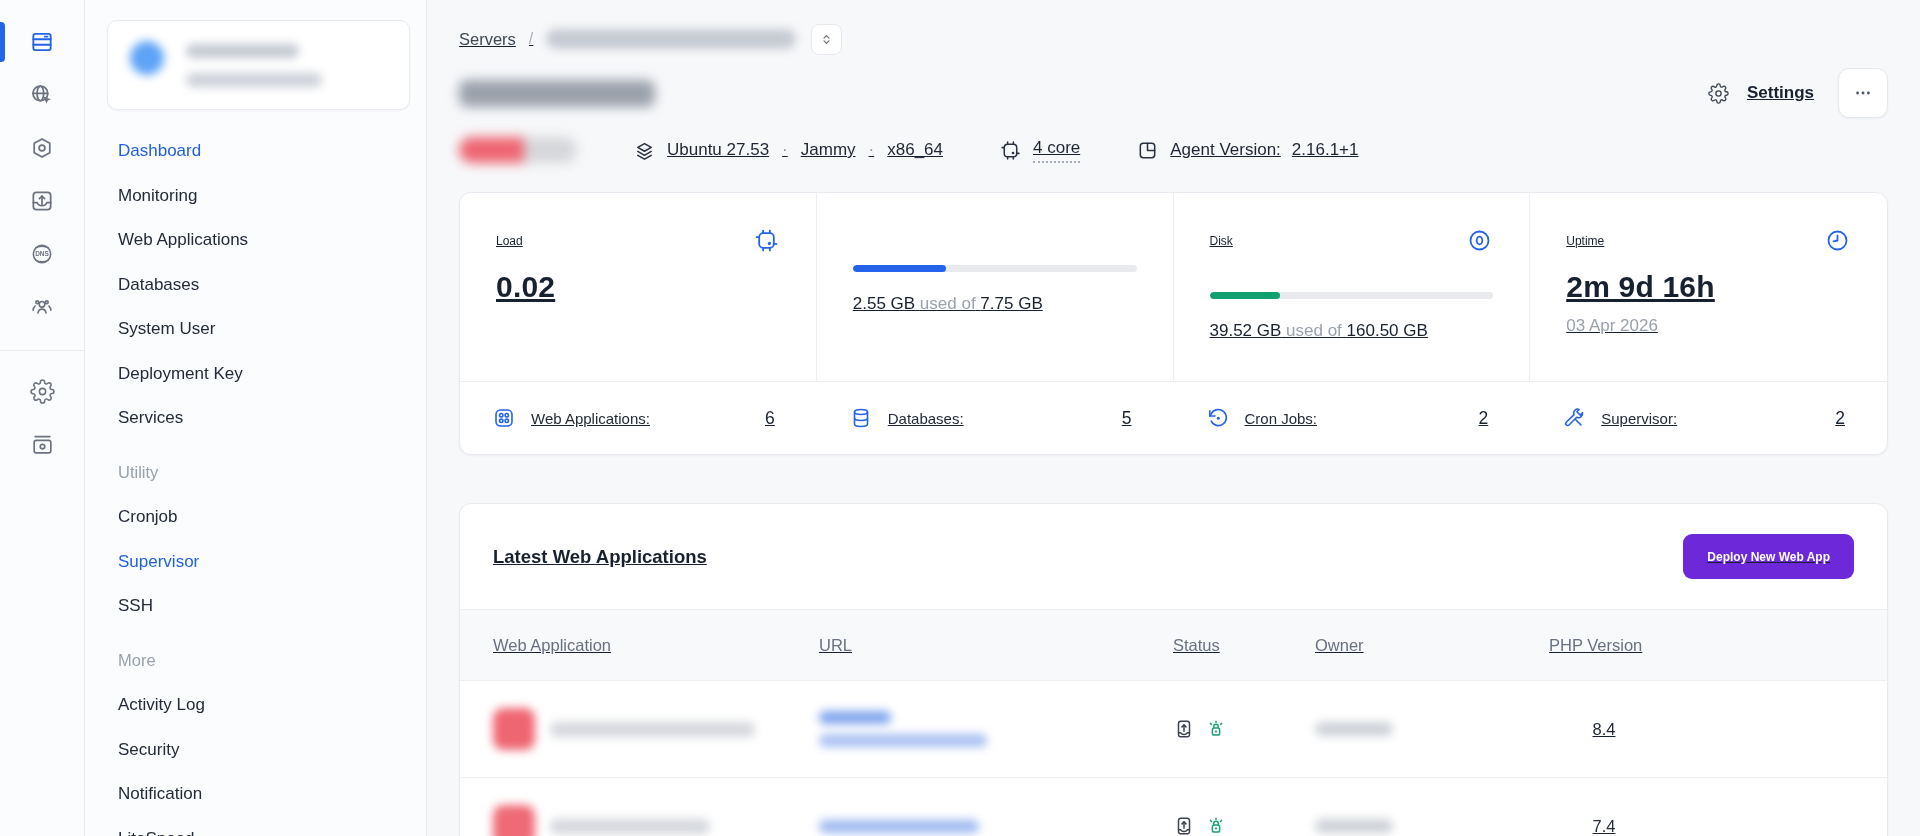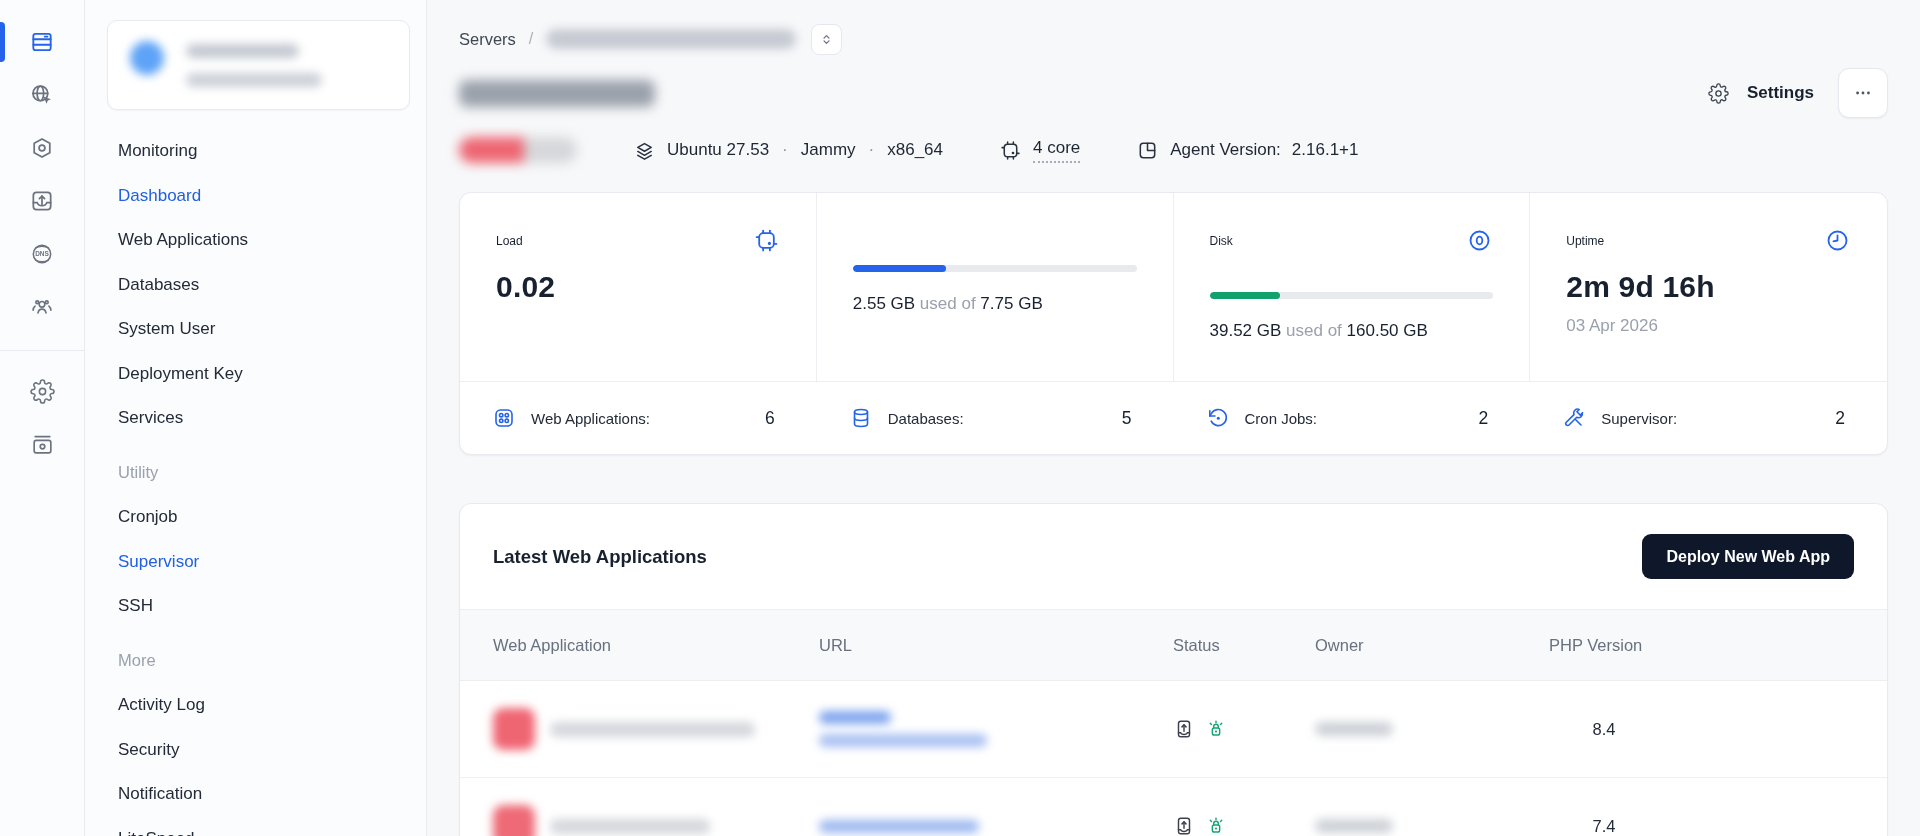--- a/index.html
+++ b/index.html
@@ -33,21 +33,21 @@
   .ws-logo { width:34px; height:34px; border-radius:50%; background:#5ea3f7; filter:blur(5px); flex:0 0 34px; }
   .ws-lines { margin-left:22px; padding-top:3px; }
   .ws-line1 { width:113px; height:14px; background:#c3c8d1; border-radius:7px; filter:blur(5px); }
   .ws-line2 { width:136px; height:14px; background:#ccd0d7; border-radius:7px; filter:blur(5px); margin-top:15px; }
   .menu { margin-top:19px; }
   .menu-item { height:44.5px; display:flex; align-items:center; padding-left:11px; font-size:17px; color:#232b38; cursor:pointer; }
   .menu-item.active { color:#2160e0; }
   .menu-section { height:44.5px; display:flex; align-items:center; padding-left:11px; font-size:16.5px; color:#98a1ad; margin-top:10px; }
 
   
-  .main { flex:1 1 auto; padding:0 32px; min-width:0; }
+  .main { flex:1 1 auto; padding:0 32px; min-width:0;text-decoration:underline; }
 
   .breadcrumb-row { margin-top:24px; height:30px; display:flex; align-items:center; }
   .bc-root { font-size:16.5px; color:#3f4854; cursor:pointer; }
   .bc-sep { margin:0 13px; color:#aab1bc; font-size:16px; }
   .bc-blur { width:250px; height:20px; background:#c6cad2; border-radius:10px; filter:blur(5px); }
   .bc-switch { width:31px; height:31px; margin-left:15px; background:#fff; border:1px solid #e5e8ee; border-radius:8px;
     display:flex; align-items:center; justify-content:center; color:#6b7280; cursor:pointer; }
 
   .title-row { margin-top:14px; height:50px; display:flex; align-items:center; justify-content:space-between; }
   .title-blur { width:196px; height:27px; background:#9aa1ab; border-radius:8px; filter:blur(6px); }
@@ -86,22 +86,22 @@
   .stats-counts { border-top:1px solid #eceef2; display:grid; grid-template-columns:repeat(4,1fr); height:73px; align-items:center; }
   .count-item { display:flex; align-items:center; padding:0 42px 0 32px; }
   .count-icon { color:#2563eb; flex:0 0 24px; }
   .count-label { margin-left:15px; font-size:15px; color:#232b38; }
   .count-value { margin-left:auto; font-size:17.5px; color:#18212f; }
 
   
   .latest-card { margin-top:48px; background:#fff; border:1px solid #e8eaef; border-radius:12px; box-shadow:0 1px 2px rgba(16,24,40,.05); overflow:hidden; }
   .latest-header { display:flex; align-items:center; justify-content:space-between; padding:30px 33px; }
   .latest-title { font-size:18.5px; font-weight:700; color:#18212f; }
-  .deploy-btn { background:#0f172a; color:#fff; border:none; border-radius:9px; height:45px; padding:0 24px;
-    font-size:16px; font-weight:600; font-family:"Liberation Sans",sans-serif; cursor:pointer; }
+  .deploy-btn { background:#6d28d9; color:#fff; border:none; border-radius:9px; height:45px; padding:0 24px;
+    font-size:12px; font-weight:600; font-family:"Liberation Sans",sans-serif; cursor:pointer; }
   .thead, .trow { display:grid; grid-template-columns:326px 354px 142px 234px 1fr; padding:0 33px; align-items:center; }
   .thead { height:72px; background:#f8f9fb; border-top:1px solid #eceef2; border-bottom:1px solid #eceef2; color:#687180; font-size:16.5px; }
   .trow { height:97px; border-bottom:1px solid #eef0f3; }
   .app-cell { display:flex; align-items:center; gap:15px; }
   .avatar { width:42px; height:42px; border-radius:10px; filter:blur(5px); flex:0 0 42px; }
   .avatar.r1 { background:#ef6673; }
   .avatar.r2 { background:#ee6a76; }
   .name-blur { height:15px; border-radius:7px; background:#d4d7dc; filter:blur(5px); }
   .url-cell { display:flex; flex-direction:column; gap:10px; }
   .url-pill { height:13px; border-radius:6px; filter:blur(5px); cursor:pointer; }
@@ -287,22 +287,22 @@
 <aside class="sidebar">
   <div class="workspace-card">
     <div class="ws-logo"></div>
     <div class="ws-lines">
       <div class="ws-line1"></div>
       <div class="ws-line2"></div>
     </div>
   </div>
 
   <div class="menu">
+    <div class="menu-item active">Dashboard</div>
     <div class="menu-item">Monitoring</div>
-    <div class="menu-item active">Dashboard</div>
     <div class="menu-item">Web Applications</div>
     <div class="menu-item">Databases</div>
     <div class="menu-item">System User</div>
     <div class="menu-item">Deployment Key</div>
     <div class="menu-item">Services</div>
 
     <div class="menu-section">Utility</div>
     <div class="menu-item">Cronjob</div>
     <div class="menu-item active">Supervisor</div>
     <div class="menu-item">SSH</div>

